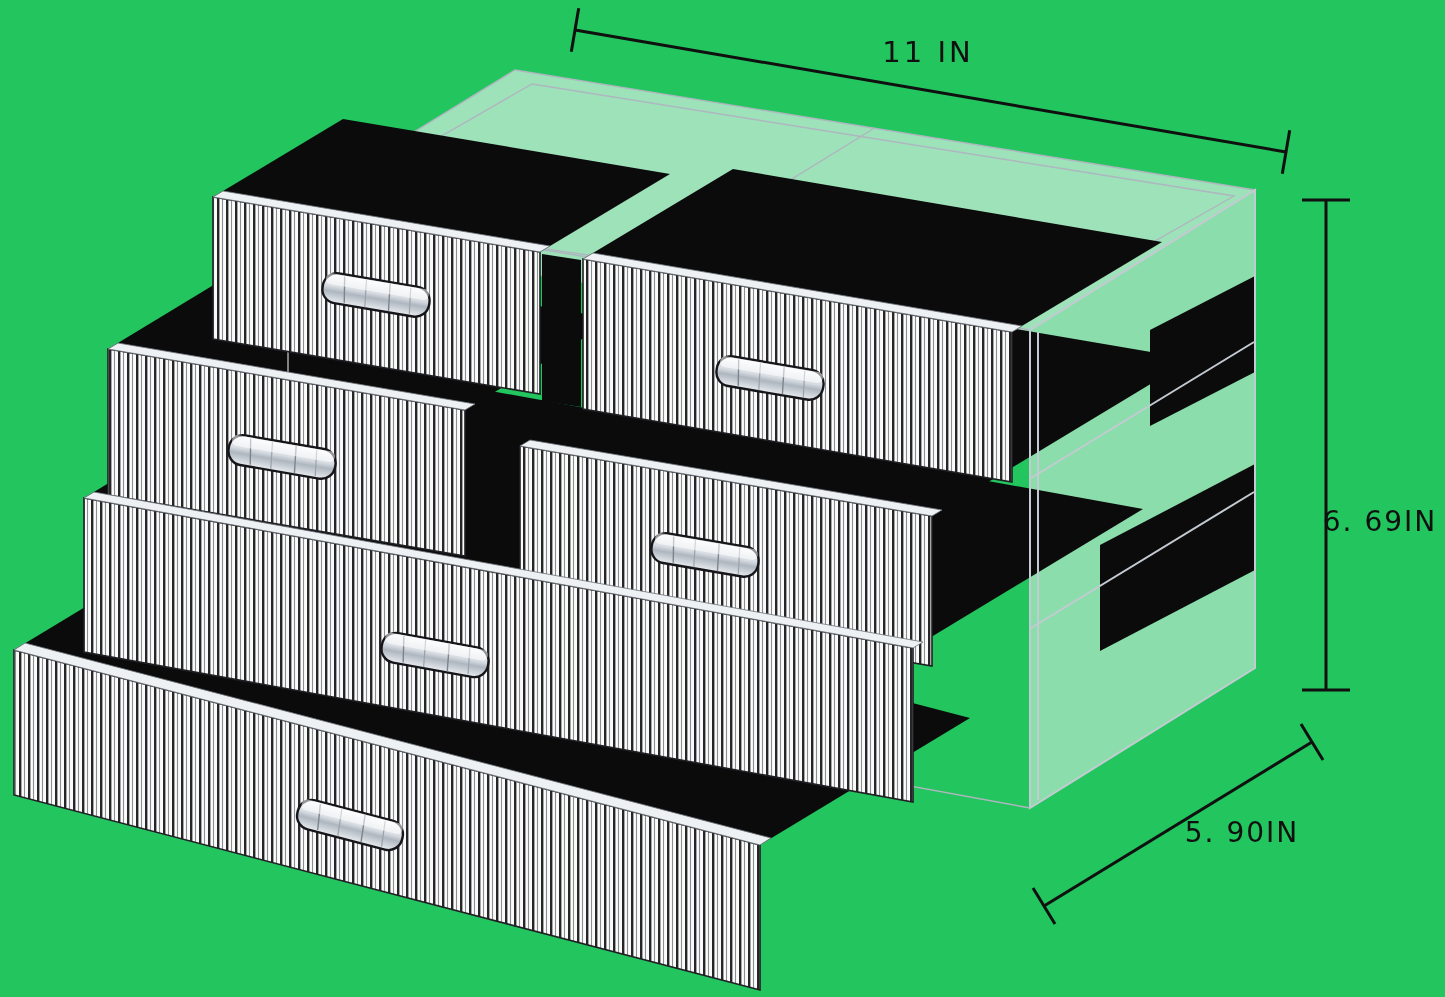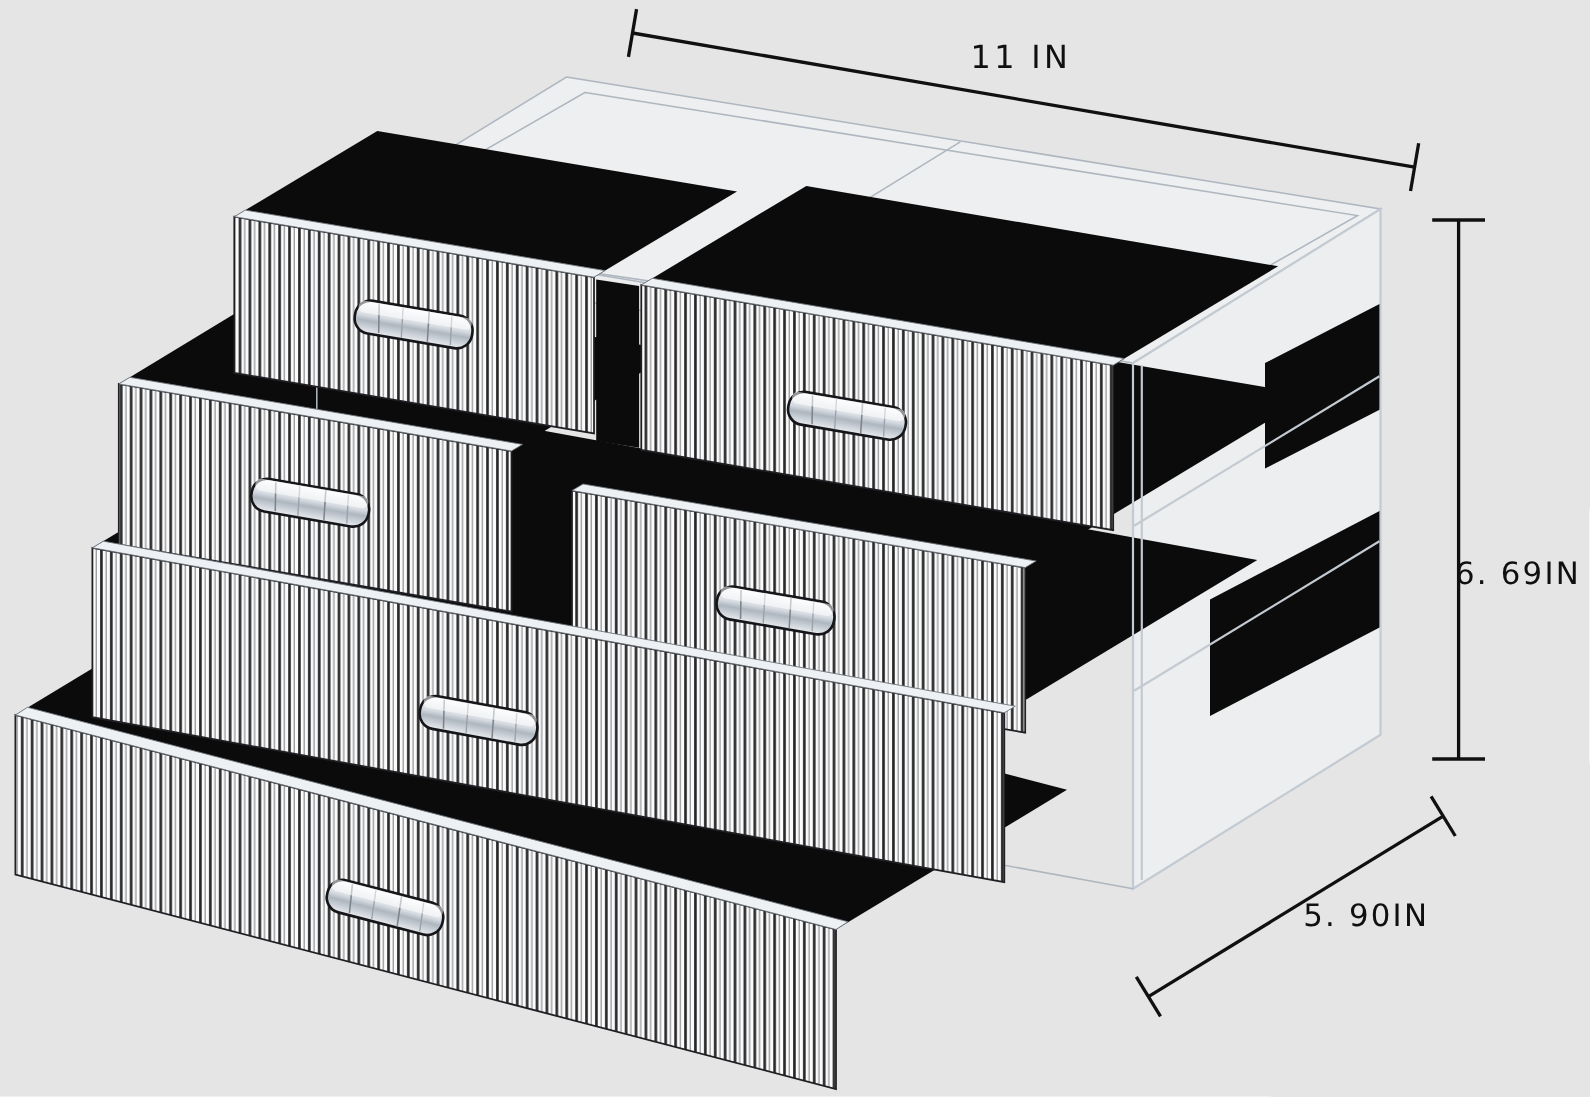--- a/index.html
+++ b/index.html
@@ -1,16 +1,16 @@
 <!DOCTYPE html>
 <html><head>
 <meta charset="utf-8">
 <style>
   html,body{margin:0;padding:0;background:#ffffff;}
-  .stage{position:relative;width:1445px;height:997px;background:#e5e5e5;overflow:hidden;
+  .stage{position:relative;width:1445px;height:997px;background:#22c55e;overflow:hidden;
          font-family:"DejaVu Sans", sans-serif;}
   svg{display:block;}
   .dim-text{font-family:"DejaVu Sans", sans-serif;font-size:29px;letter-spacing:3px;
             fill:#101010;font-weight:500;}
   .dim-text-sm{font-family:"DejaVu Sans", sans-serif;font-size:28px;letter-spacing:2px;
             fill:#101010;font-weight:500;}
   .edge{stroke:#aeb6bf;stroke-width:1.4;fill:none;}
   .edge-light{stroke:#c3cad1;stroke-width:2;fill:none;}
   .dimline{stroke:#101010;stroke-width:3;fill:none;stroke-linecap:butt;}
   .front{stroke:#1f1f24;stroke-width:1.6;}

